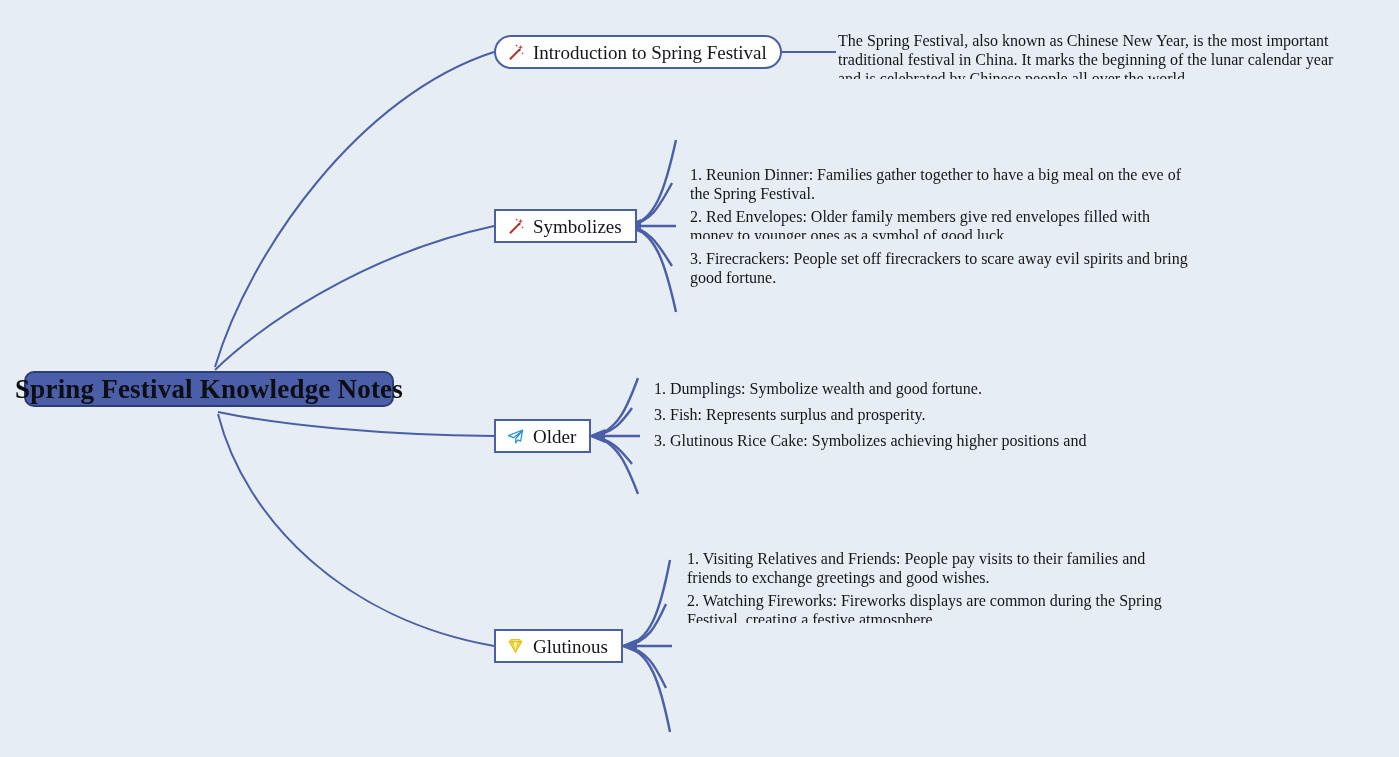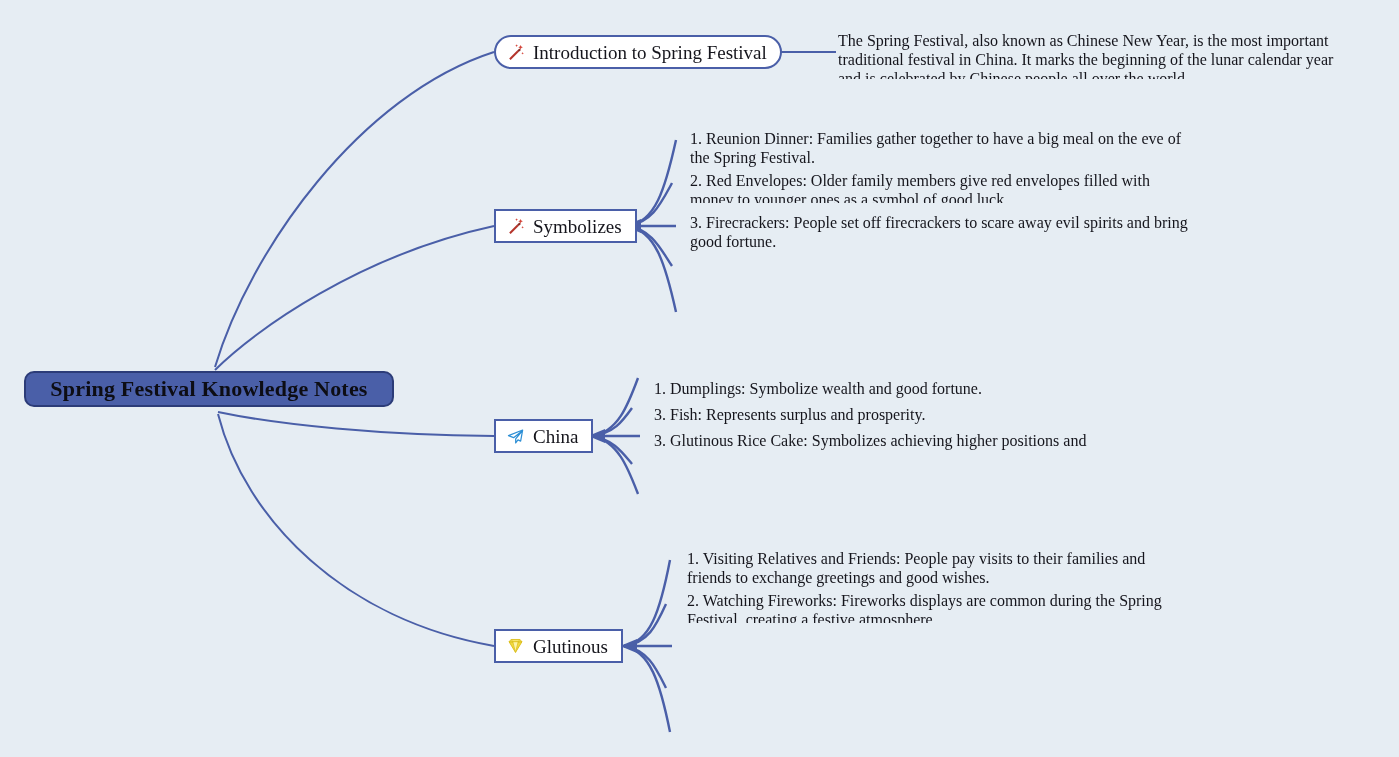--- a/index.html
+++ b/index.html
@@ -36,21 +36,21 @@
     height: 36px;
     background: #4a5fa8;
     border: 2px solid #2c3c78;
     border-radius: 10px;
     box-sizing: border-box;
     display: flex;
     align-items: center;
     justify-content: center;
   }
   .root-label {
-    font-size: 22px;
+    font-size: 27px;
     font-weight: bold;
     color: #0d0d14;
     letter-spacing: .2px;
     white-space: nowrap;
   }
 
   
   .branch-node {
     position: absolute;
     background: #ffffff;
@@ -95,21 +95,21 @@
     overflow: hidden;
   }
 
   #intro-text {
     left: 838px;
     top: 31px;
     width: 496px;
     height: 48px;
   }
 
-  .trad-leaf { width: 500px; }
+  .trad-leaf { width: 500px; margin-top: 36px; }
   #trad-1 { left: 690px; top: 129px; height: 38px; }
   #trad-2 { left: 690px; top: 171px; height: 32px; }
   #trad-3 { left: 690px; top: 213px; height: 38px; }
   #trad-4 { left: 690px; top: 255px; height: 32px; }
 
   .food-leaf { width: 470px; }
   #food-1 { left: 654px; top: 379px; height: 20px; }
   #food-2 { left: 654px; top: 405px; height: 20px; }
   #food-3 { left: 654px; top: 431px; height: 20px; }
 
@@ -192,21 +192,21 @@
     </span>
     <span class="branch-label">Symbolizes</span>
   </div>
 
   <div class="branch-node" id="node-food">
     <span class="node-icon">
       <svg width="19" height="19" viewBox="0 0 20 20">
         <path d="M17.5 3.2 L2.6 9.1 L8.0 11.2 L16.9 4.2 L10.2 12.4 L10.2 16.8 L12.6 13.6 L15.4 14.8 Z" fill="none" stroke="#2d8fd5" stroke-width="1.3" stroke-linejoin="round"></path>
       </svg>
     </span>
-    <span class="branch-label">China</span>
+    <span class="branch-label">Older</span>
   </div>
 
   <div class="branch-node" id="node-activities">
     <span class="node-icon">
       <svg width="19" height="19" viewBox="0 0 20 20">
         <path d="M3.2 5.0 L16.8 5.0 L10.0 16.2 Z" fill="#f2d940" stroke="#d9bb13" stroke-width="0.9" stroke-linejoin="round"></path>
         <path d="M3.2 5.0 L5.4 2.6 L14.6 2.6 L16.8 5.0 Z" fill="#f7e56b" stroke="#d9bb13" stroke-width="0.9" stroke-linejoin="round"></path>
         <path d="M7.2 5.0 L10.0 16.2 L12.8 5.0 Z" fill="#fdf3a8" stroke="#d9bb13" stroke-width="0.7"></path>
         <path d="M5.4 2.6 L7.2 5.0 M14.6 2.6 L12.8 5.0" stroke="#d9bb13" stroke-width="0.7" fill="none"></path>
       </svg>

